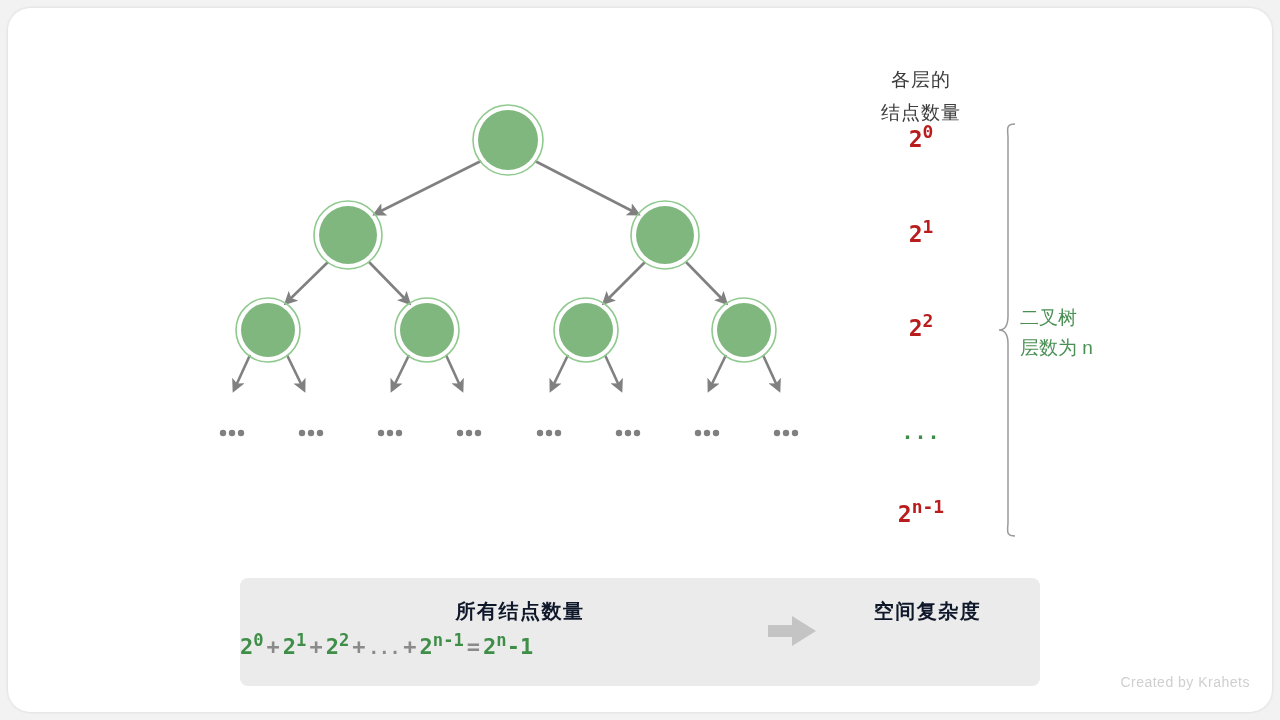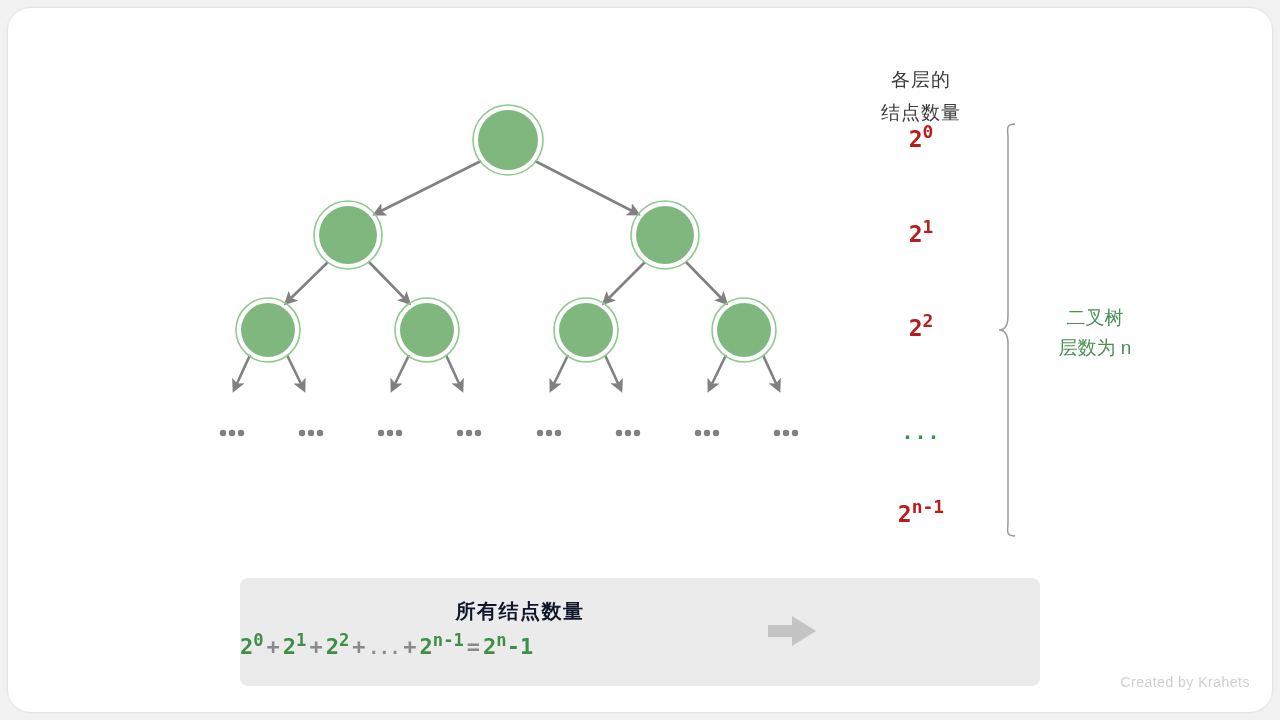--- a/index.html
+++ b/index.html
@@ -64,21 +64,20 @@
     font-weight: bold;
     font-size: 20px;
     letter-spacing: 1px;
   }
 
   
   #brace-text {
     left: 1020px;
     top: 303px;
     width: 150px;
-    text-align: center;
     color: #4a9055;
     font-size: 19px;
     line-height: 30px;
     white-space: nowrap;
   }
 
   
   #summary-box {
     left: 240px;
     top: 578px;
@@ -254,16 +253,17 @@
   <div class="abs sum-title" id="nodes-title">所有结点数量</div>
 
   <div class="abs" id="formula">
     <span class="g"><span>2</span><sup>0</sup></span><span class="op">+</span><span class="g"><span>2</span><sup>1</sup></span><span class="op">+</span><span class="g"><span>2</span><sup>2</sup></span><span class="op">+</span><span class="ell">...</span><span class="op">+</span><span class="g"><span>2</span><sup>n-1</sup></span><span class="op">=</span><span class="g"><span>2</span><sup>n</sup><span>-1</span></span>
   </div>
 
   <svg class="abs" style="left:768px; top:614px;" width="52" height="38">
     <path d="M0,11 L24,11 L24,2 L48,17 L24,32 L24,23 L0,23 Z" fill="#c4c4c4"></path>
   </svg>
 
+  <div class="abs sum-title" id="complexity-title">空间复杂度</div>
 
 
   <div class="abs" id="watermark">Created by Krahets</div>
 </div>
 
 </body></html>

